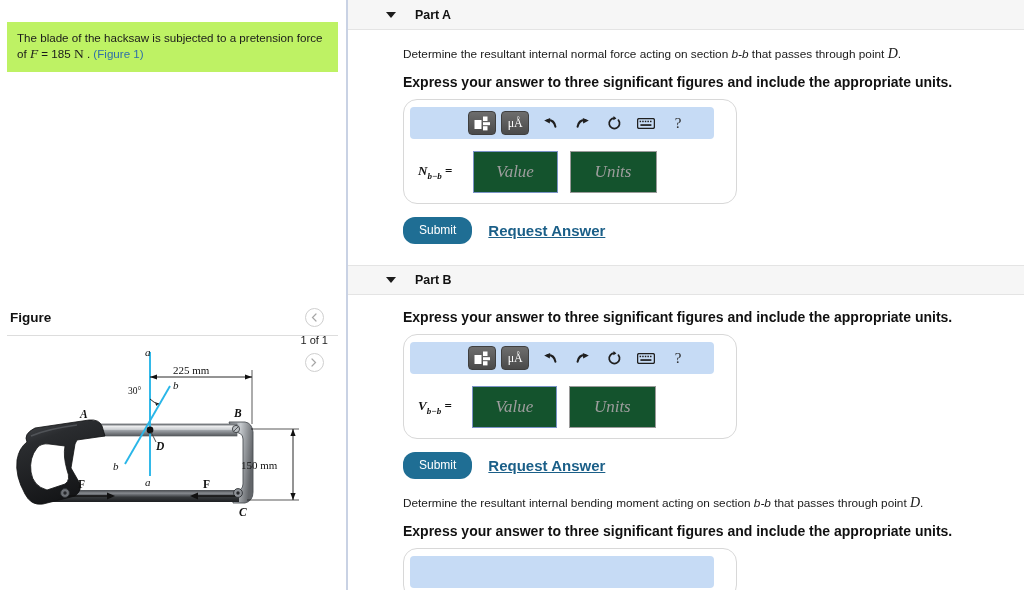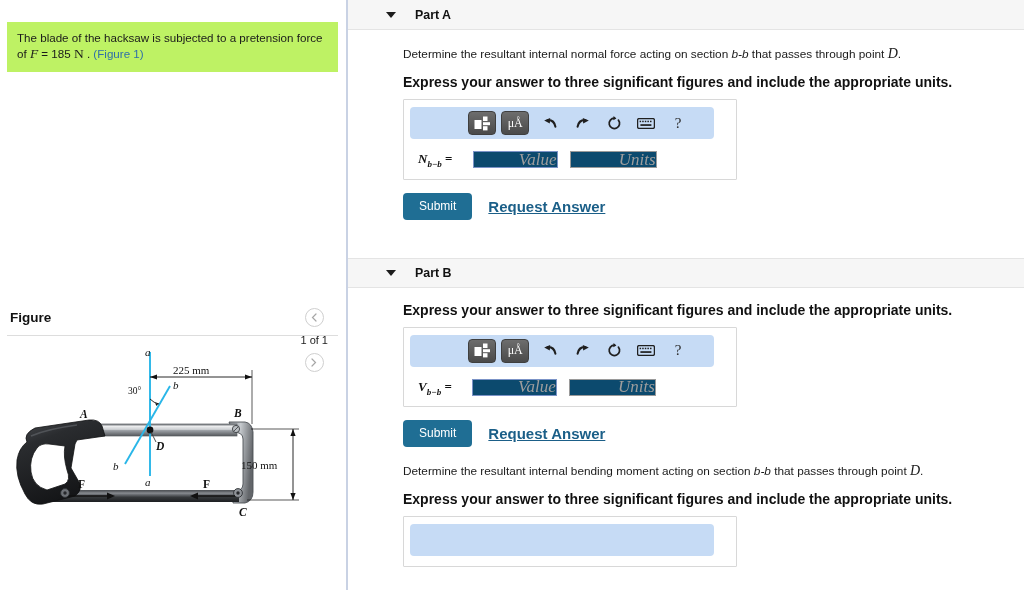--- a/index.html
+++ b/index.html
@@ -116,21 +116,21 @@
   }
   .instruction {
     font-size: 14px; font-weight: bold; color: #111;
     margin: 0 0 9px 0;
   }
 
   
   .answer-card {
     width: 334px;
     border: 1px solid #d8d8d8;
-    border-radius: 1px;
+    border-radius: 14px;
     background: #fff;
     padding: 7px 16px 10px 0;
   }
   .mathbar {
     margin: 0 6px;
     background: #c6dbf5;
     border-radius: 4px;
     height: 32px;
     display: flex; align-items: center;
     padding-left: 58px;
@@ -172,45 +172,45 @@
   .answer-symbol {
     font-family: "Liberation Serif", serif;
     font-size: 13px; font-weight: bold; font-style: italic;
     color: #111;
     margin-right: 8px;
     white-space: nowrap;
   }
   .answer-symbol sub { font-size: 9px; font-style: italic; }
   .answer-symbol .eq { font-style: normal; font-weight: bold; }
   .field {
-    height: 17px;
+    height: 42px;
     border: 1px solid #7b93c7;
-    background: #0c4a6e;
-    display: flex; align-items: center; justify-content: flex-end;
+    background: #14532d;
+    display: flex; align-items: center; justify-content: center;
     cursor: text;
   }
   .field.value { width: 85px; }
   .field.units { width: 87px; border-color: #9a9a9a; }
   .field .ph {
     font-family: "Liberation Serif", serif;
     font-style: italic;
     font-size: 17px;
     color: #9d9d9d;
   }
 
   .actions {
     display: flex; align-items: center;
     margin-top: 13px;
     gap: 16px;
   }
   .submit-btn {
     background: #1f6e94;
     color: #ffffff;
     border: none;
-    border-radius: 4px;
+    border-radius: 12px;
     font-size: 12px;
     font-family: "Liberation Sans", sans-serif;
     padding: 6px 16px 7px 16px;
     cursor: pointer;
   }
   .request-link {
     color: #1b5f88;
     font-size: 15px;
     font-weight: bold;
     text-decoration: underline;
@@ -406,21 +406,21 @@
             </div>
         </div>
       </div>
 
       <div class="actions">
         <button class="submit-btn">Submit</button>
         <span class="request-link">Request Answer</span>
       </div>
     </div>
 
-    <div class="part-header" style="margin-top:38px;border-top:1px solid #e4e4e4;align-items:center;">
+    <div class="part-header" style="margin-top:21px;border-top:1px solid #e4e4e4;align-items:center;">
       <span class="caret"></span>
       <span class="part-label">Part B</span>
     </div>
     <div class="part-body">
       <p class="instruction">Express your answer to three significant figures and include the appropriate units.</p>
 
       <div class="answer-card">
         <div class="mathbar">
           <div class="tbtn tpl">
             <svg width="17" height="15" viewBox="0 0 17 15">

